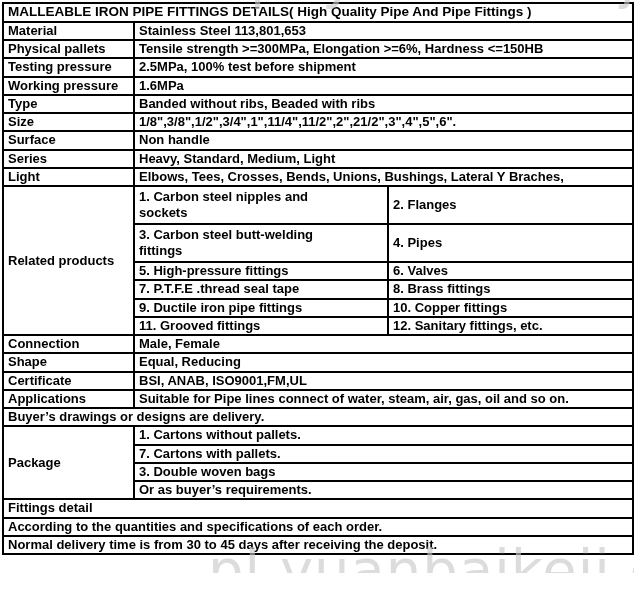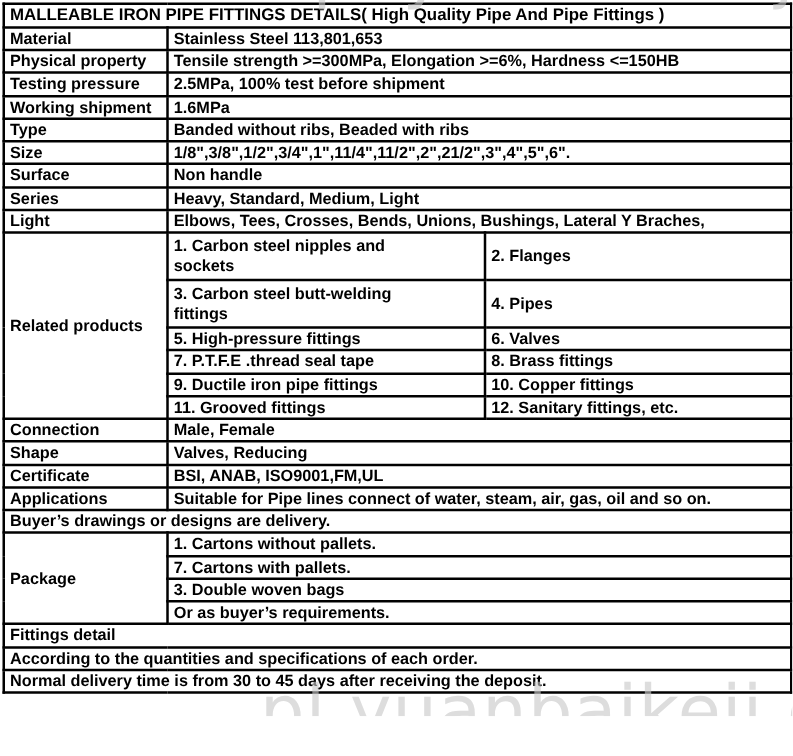--- a/index.html
+++ b/index.html
@@ -45,29 +45,29 @@
     <tbody>
         <tr>
       <td class="title" colspan="3">MALLEABLE IRON PIPE FITTINGS DETAILS( High Quality Pipe And Pipe Fittings )</td>
     </tr>
 
     <tr>
       <td>Material</td>
       <td colspan="2">Stainless Steel 113,801,653</td>
     </tr>
     <tr>
-      <td>Physical property</td>
+      <td>Physical pallets</td>
       <td colspan="2">Tensile strength &gt;=300MPa, Elongation &gt;=6%, Hardness &lt;=150HB</td>
     </tr>
     <tr>
       <td>Testing pressure</td>
       <td colspan="2">2.5MPa, 100% test before shipment</td>
     </tr>
     <tr>
-      <td>Working shipment</td>
+      <td>Working pressure</td>
       <td colspan="2">1.6MPa</td>
     </tr>
     <tr>
       <td>Type</td>
       <td colspan="2">Banded without ribs, Beaded with ribs</td>
     </tr>
     <tr>
       <td>Size</td>
       <td colspan="2">1/8",3/8",1/2",3/4",1",11/4",11/2",2",21/2",3",4",5",6".</td>
     </tr>
@@ -113,21 +113,21 @@
       <td>11. Grooved fittings</td>
       <td>12. Sanitary fittings, etc.</td>
     </tr>
 
     <tr>
       <td>Connection</td>
       <td colspan="2">Male, Female</td>
     </tr>
     <tr>
       <td>Shape</td>
-      <td colspan="2">Valves, Reducing</td>
+      <td colspan="2">Equal, Reducing</td>
     </tr>
     <tr>
       <td>Certificate</td>
       <td colspan="2">BSI, ANAB, ISO9001,FM,UL</td>
     </tr>
     <tr>
       <td>Applications</td>
       <td colspan="2">Suitable for Pipe lines connect of water, steam, air, gas, oil and so on.</td>
     </tr>
 

